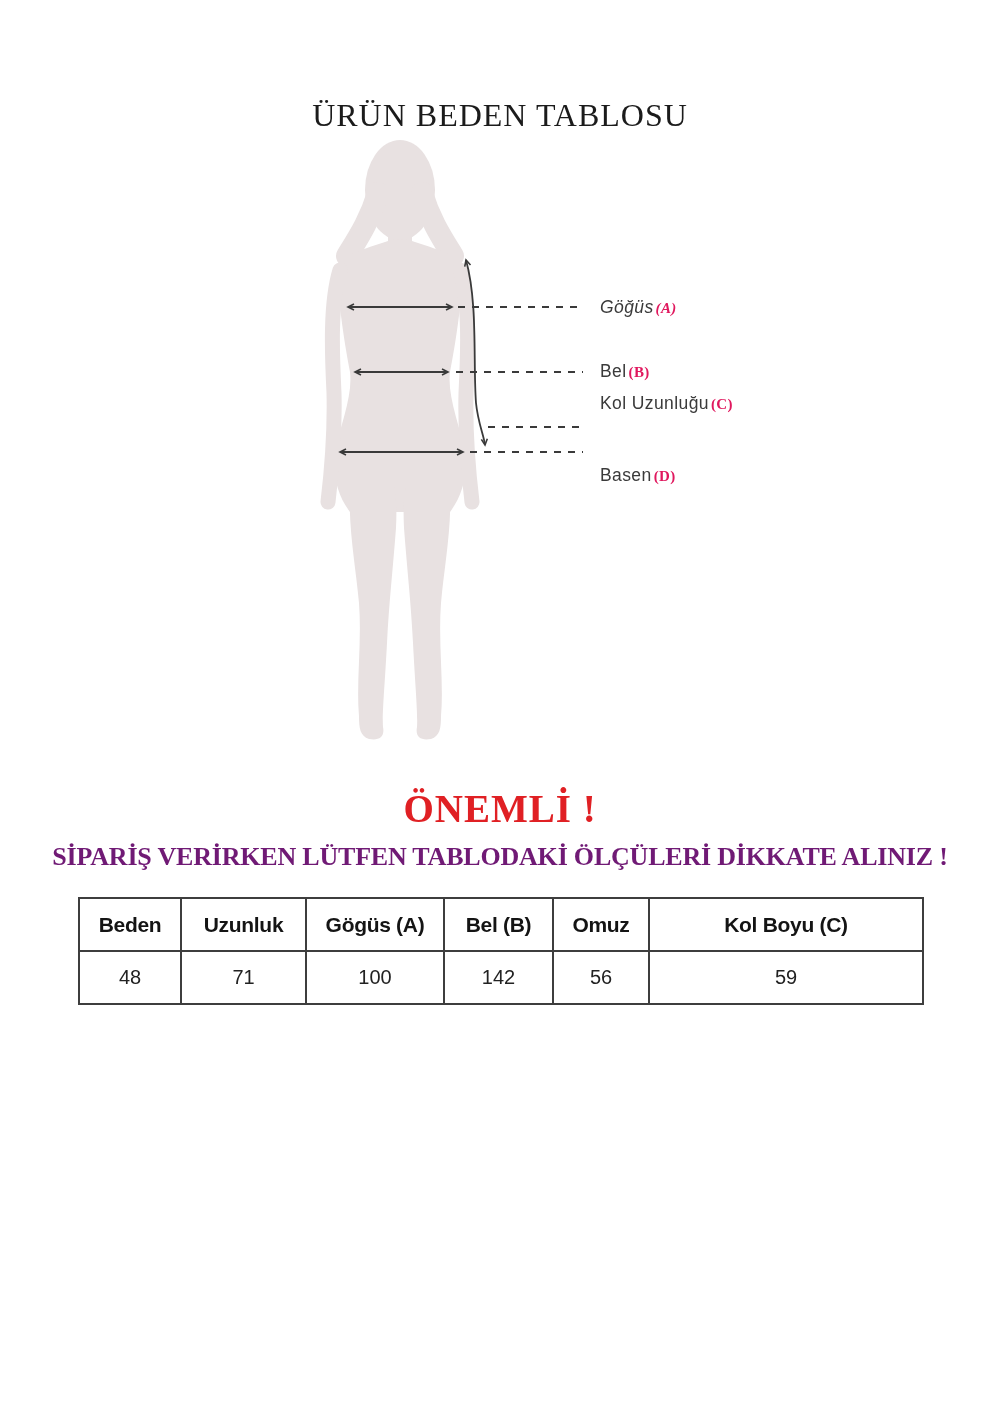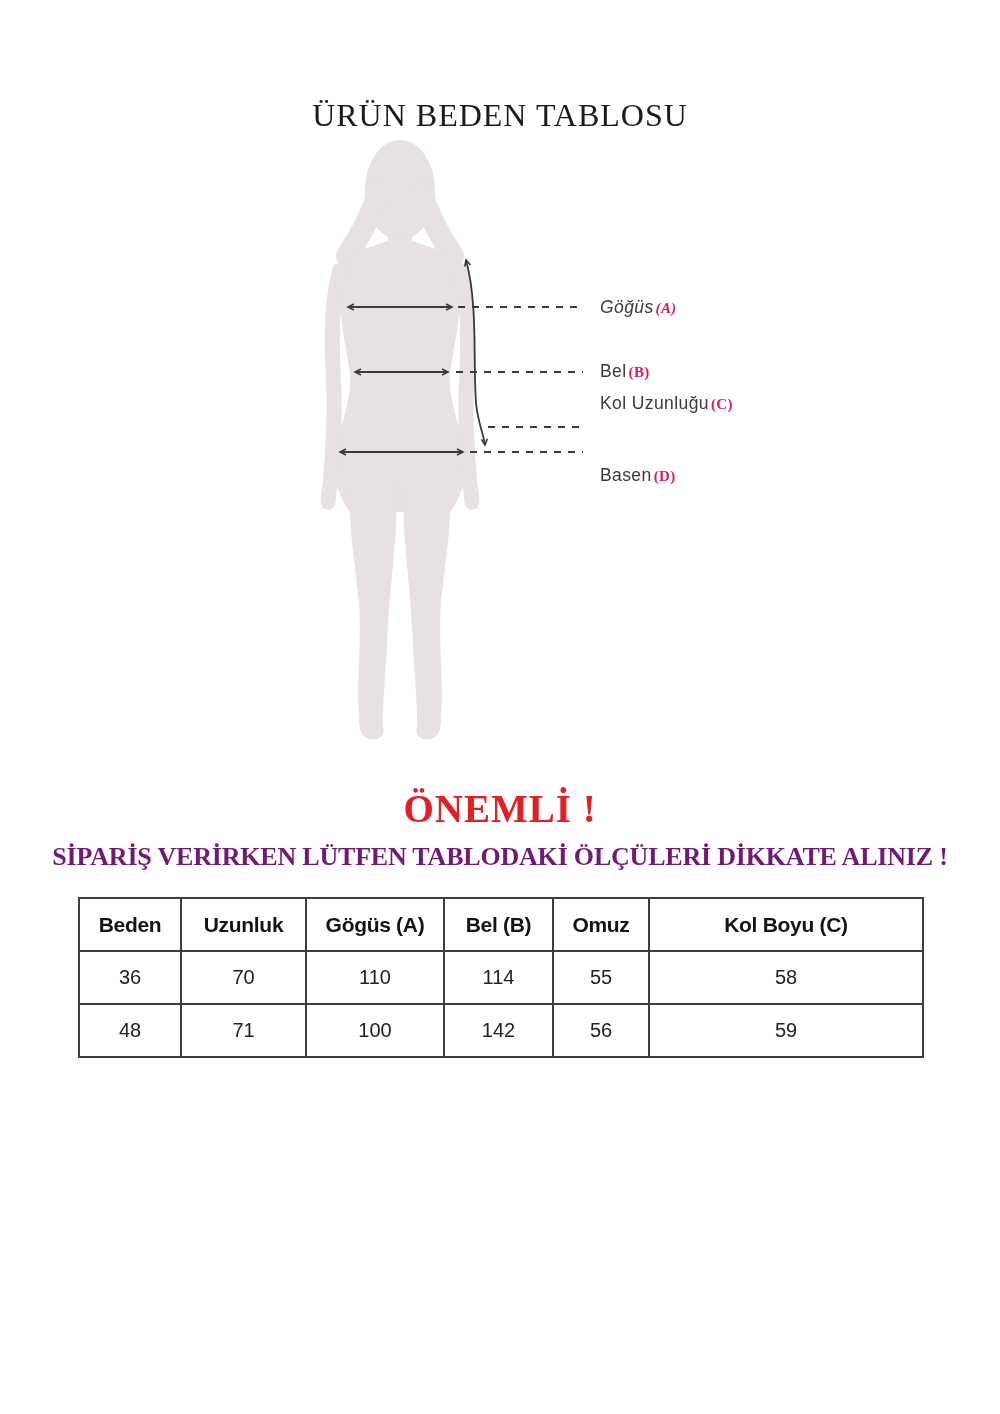--- a/index.html
+++ b/index.html
@@ -111,28 +111,20 @@
         <th>Beden</th>
         <th>Uzunluk</th>
         <th>Gögüs (A)</th>
         <th>Bel (B)</th>
         <th>Omuz</th>
         <th>Kol Boyu (C)</th>
       </tr>
     </thead>
     <tbody>
       <tr>
-        <td>36</td>
-        <td>70</td>
-        <td>110</td>
-        <td>114</td>
-        <td>55</td>
-        <td>58</td>
-      </tr>
-      <tr>
         <td>48</td>
         <td>71</td>
         <td>100</td>
         <td>142</td>
         <td>56</td>
         <td>59</td>
       </tr>
     </tbody>
   </table>
 

